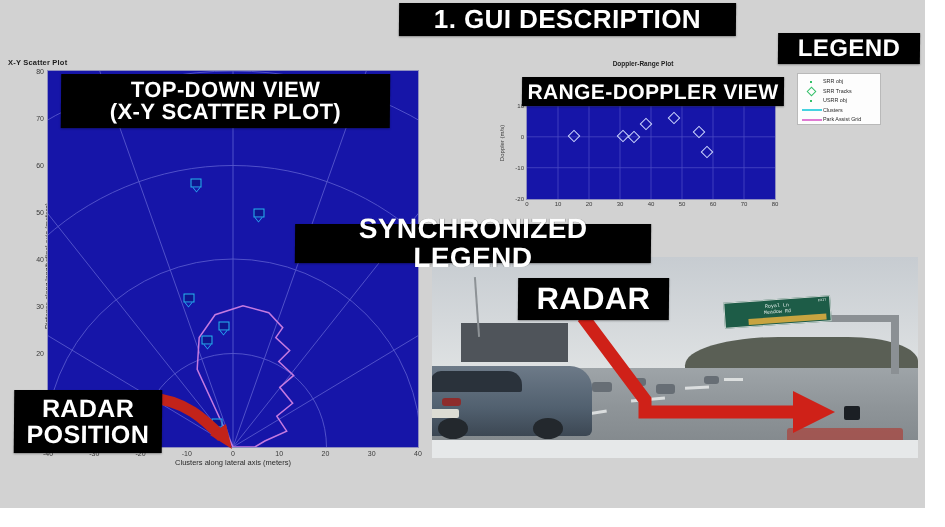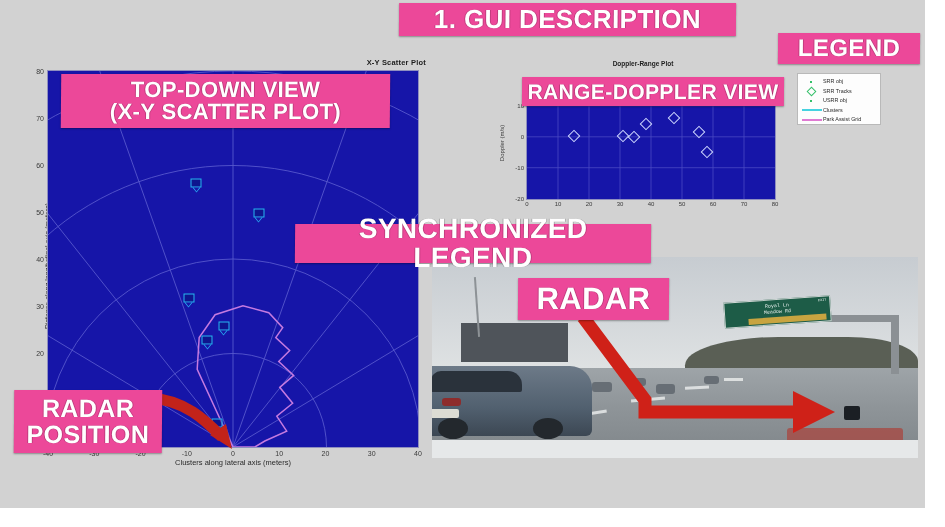--- a/index.html
+++ b/index.html
@@ -21,21 +21,21 @@
     background:#d2d2d2;
   }
 
   
   .xy-wrap {
     position:absolute;
     left:8px; top:58px; width:418px; height:415px;
   }
   .xy-title {
     position:absolute; left:0; top:0; width:100%;
-    text-align:right;
+    text-align:left;
     font-size:7.5px; font-weight:bold; color:#1d1d1d;
     letter-spacing:.2px;
   }
   .xy-axes {
     position:absolute;
     left:39px; top:12px; width:372px; height:378px;
     background:#1615a8;
     border:1px solid #8f8fbf;
   }
   .xy-axes .polar { position:absolute; left:0; top:0; width:100%; height:100%; }
@@ -261,21 +261,21 @@
   .radar-tarp {
     position:absolute; right:3%; top:85%;
     width:24%; height:12%;
     background:#a8453f; opacity:.75;
     border-radius:3px;
   }
 
   
   .banner {
     position:absolute;
-    background:#ec4899;
+    background:#000000;
     color:#ffffff;
     font-family:"Liberation Sans", sans-serif;
     font-weight:bold;
     font-style:normal;
     text-align:center;
     letter-spacing:.4px;
     display:flex; align-items:center; justify-content:flex-start;
     line-height:1.02;
     text-shadow:
        1px 0 0 rgba(0,0,0,.18),

